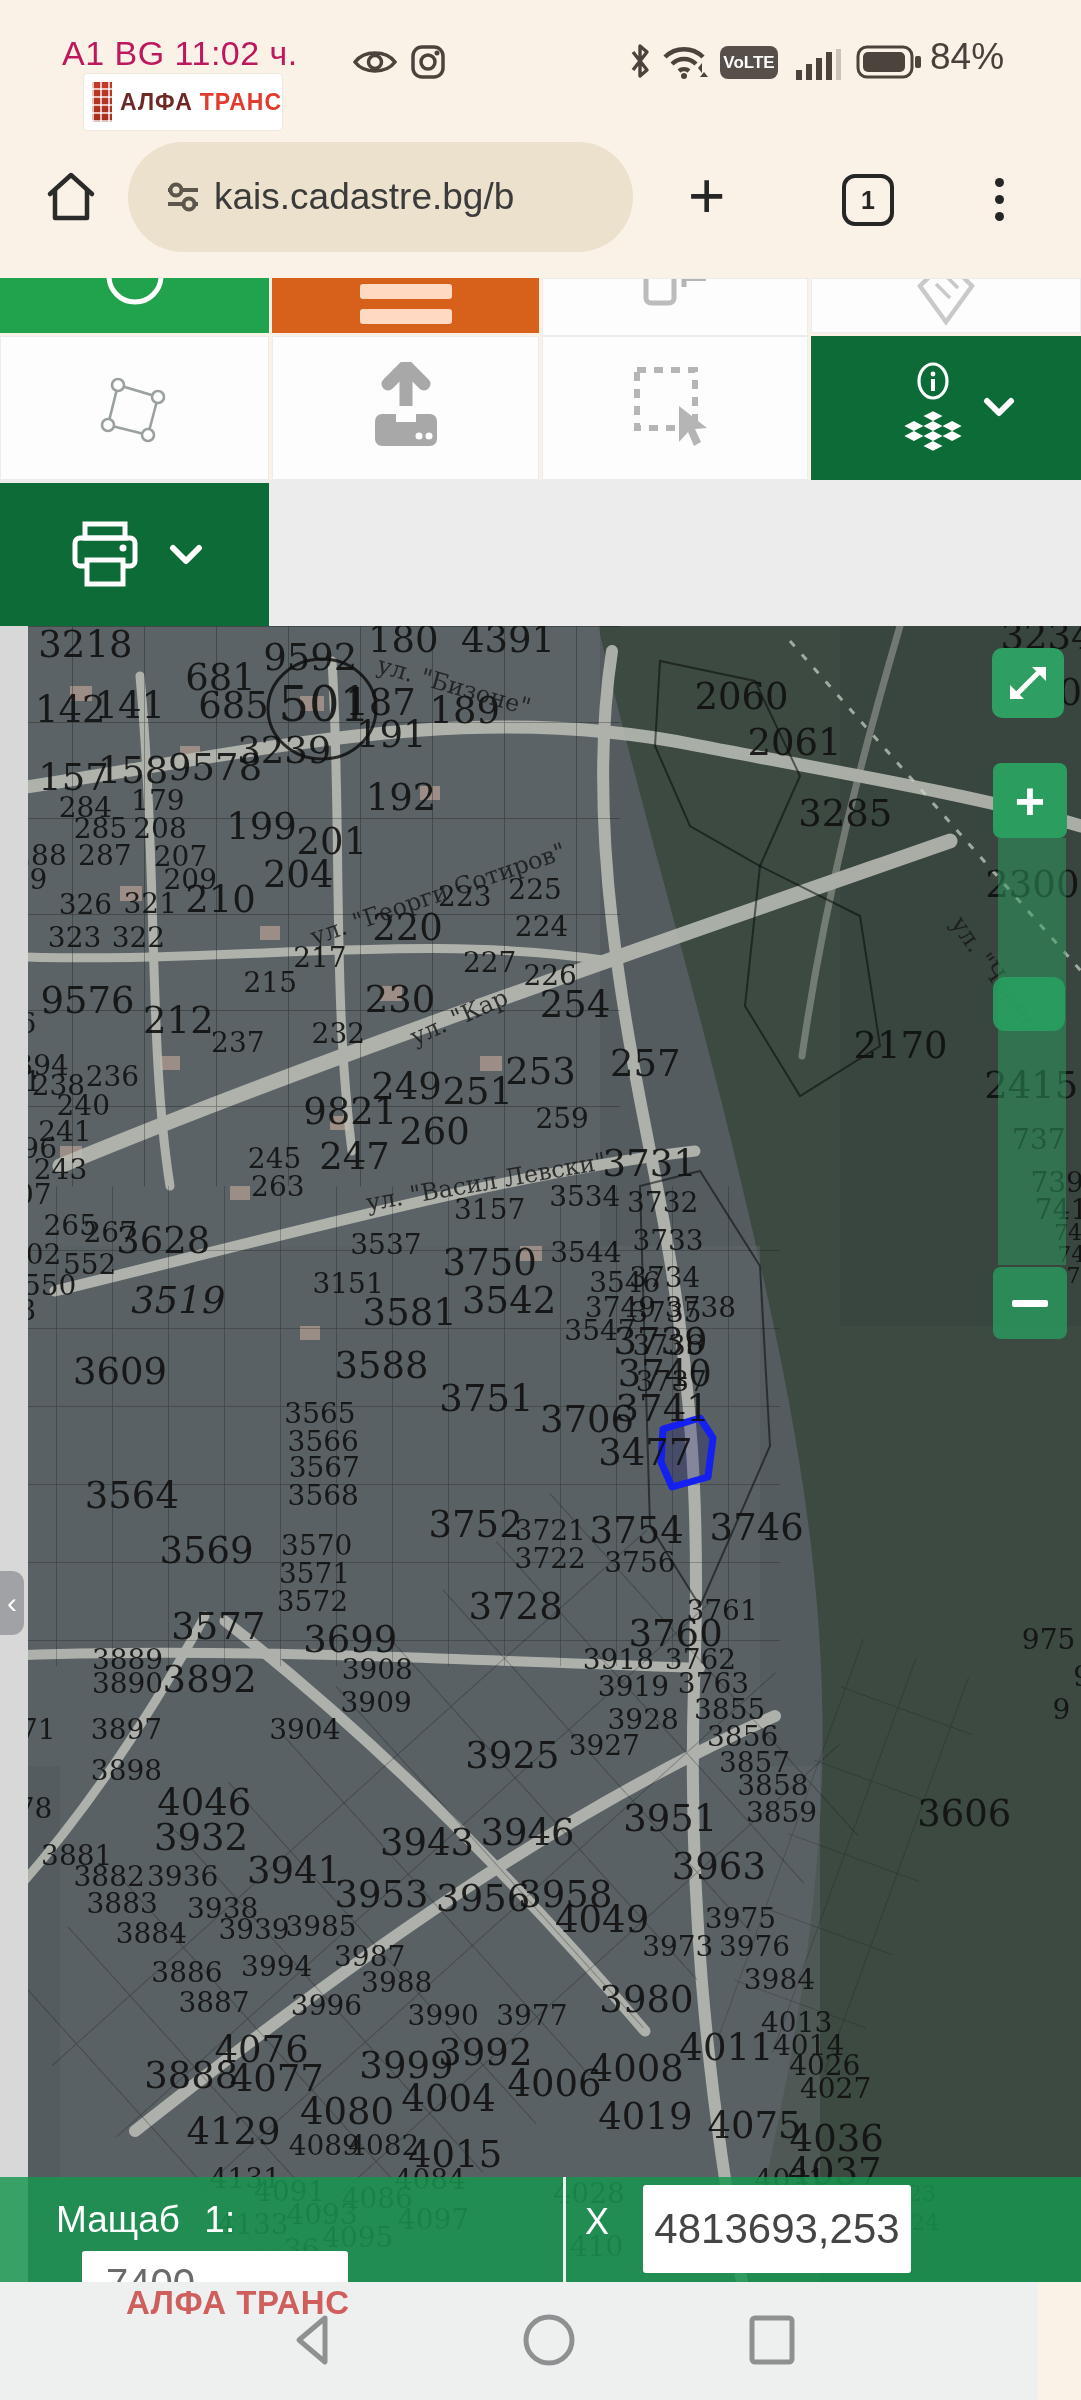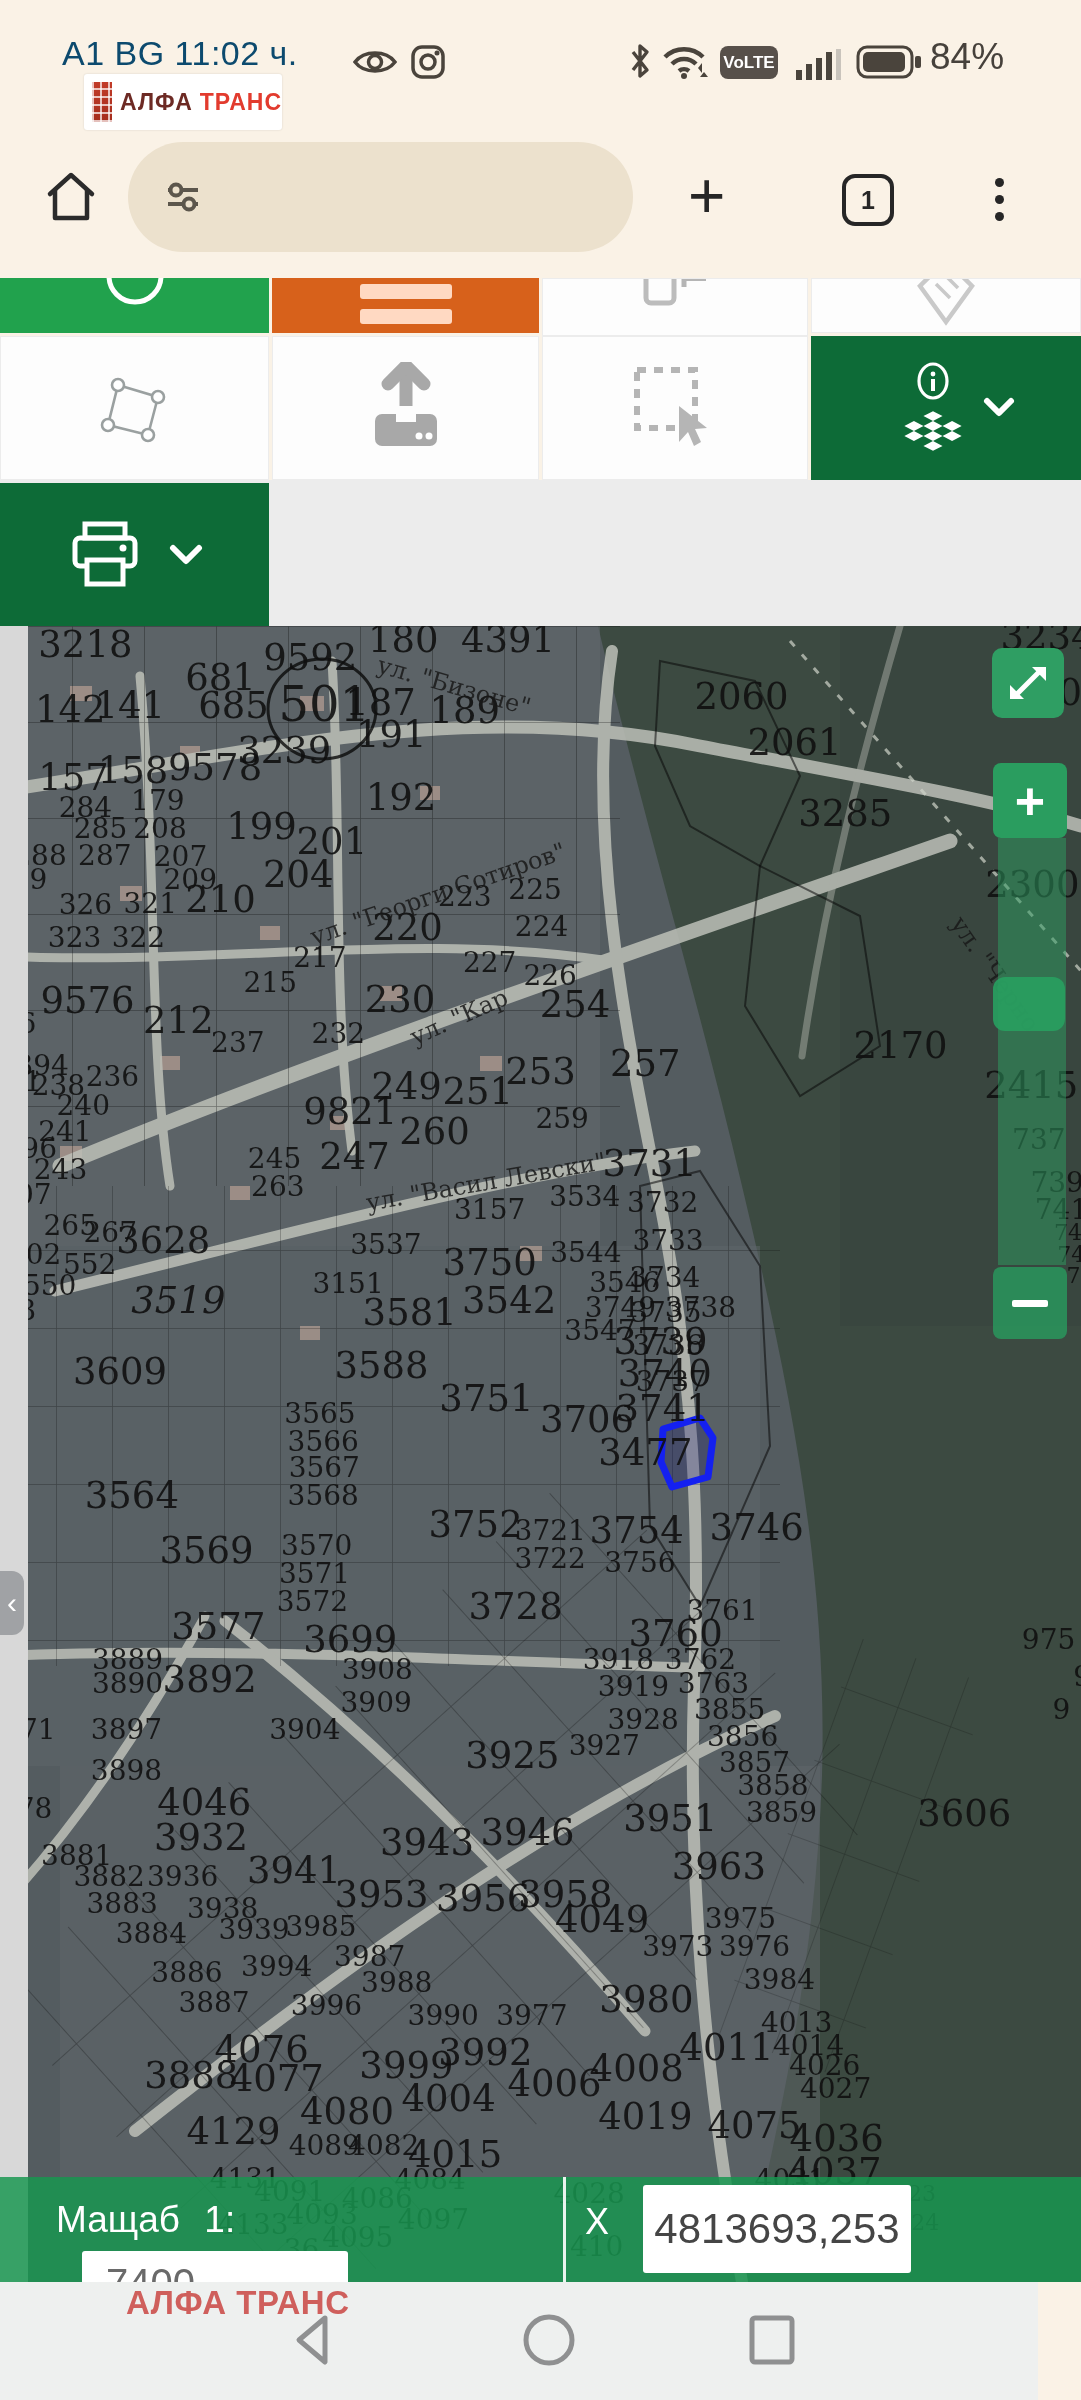--- a/index.html
+++ b/index.html
@@ -2,21 +2,21 @@
 <html><head>
 <meta charset="utf-8">
 <style>
   html,body{margin:0;padding:0}
   body{width:1081px;height:2400px;position:relative;overflow:hidden;
        font-family:"Liberation Sans",sans-serif;background:#faf2e6}
   .abs{position:absolute}
   svg{display:block}
 
   
-  #status-left{left:62px;top:34px;font-size:34px;color:#0c4a6e;letter-spacing:.5px}
+  #status-left{left:62px;top:34px;font-size:34px;color:#be185d;letter-spacing:.5px}
   #volte-badge{left:720px;top:46px;width:58px;height:33px;background:#57504a;border-radius:8px;
                color:#fff;font-size:17px;font-weight:bold;display:flex;align-items:center;justify-content:center}
   #battery-pct{left:930px;top:36px;font-size:37px;color:#46413b}
 
   
   #logo-badge{left:84px;top:74px;width:198px;height:56px;background:#fff;border-radius:3px;
               display:flex;align-items:center;box-shadow:0 0 2px rgba(0,0,0,.15)}
   #logo-building{width:24px;height:40px;margin:0 8px 0 8px;
     background:linear-gradient(#c23b28,#a52d1d);
     background-image:repeating-linear-gradient(0deg,rgba(255,255,255,.7) 0 2px,transparent 2px 8px),
@@ -144,20 +144,21 @@
 </span>
 <div class="abs" id="url-pill">
   <span style="margin-left:36px">
     <svg width="38" height="38" viewBox="0 0 38 38">
         <line x1="4" y1="12" x2="34" y2="12" stroke="#5c564c" stroke-width="4"></line>
         <circle cx="12" cy="12" r="5.5" fill="#ece1cd" stroke="#5c564c" stroke-width="4"></circle>
         <line x1="4" y1="26" x2="34" y2="26" stroke="#5c564c" stroke-width="4"></line>
         <circle cx="25" cy="26" r="5.5" fill="#ece1cd" stroke="#5c564c" stroke-width="4"></circle>
       </svg>
   </span>
+  <span id="url-text">kais.cadastre.bg/b</span>
 </div>
 <div class="abs" id="plus-btn">+</div>
 <div class="abs" id="tab-btn">
   <span>1</span>
 </div>
 <div class="abs" id="kebab">
     <div></div>
     <div></div>
     <div></div>
   </div>

